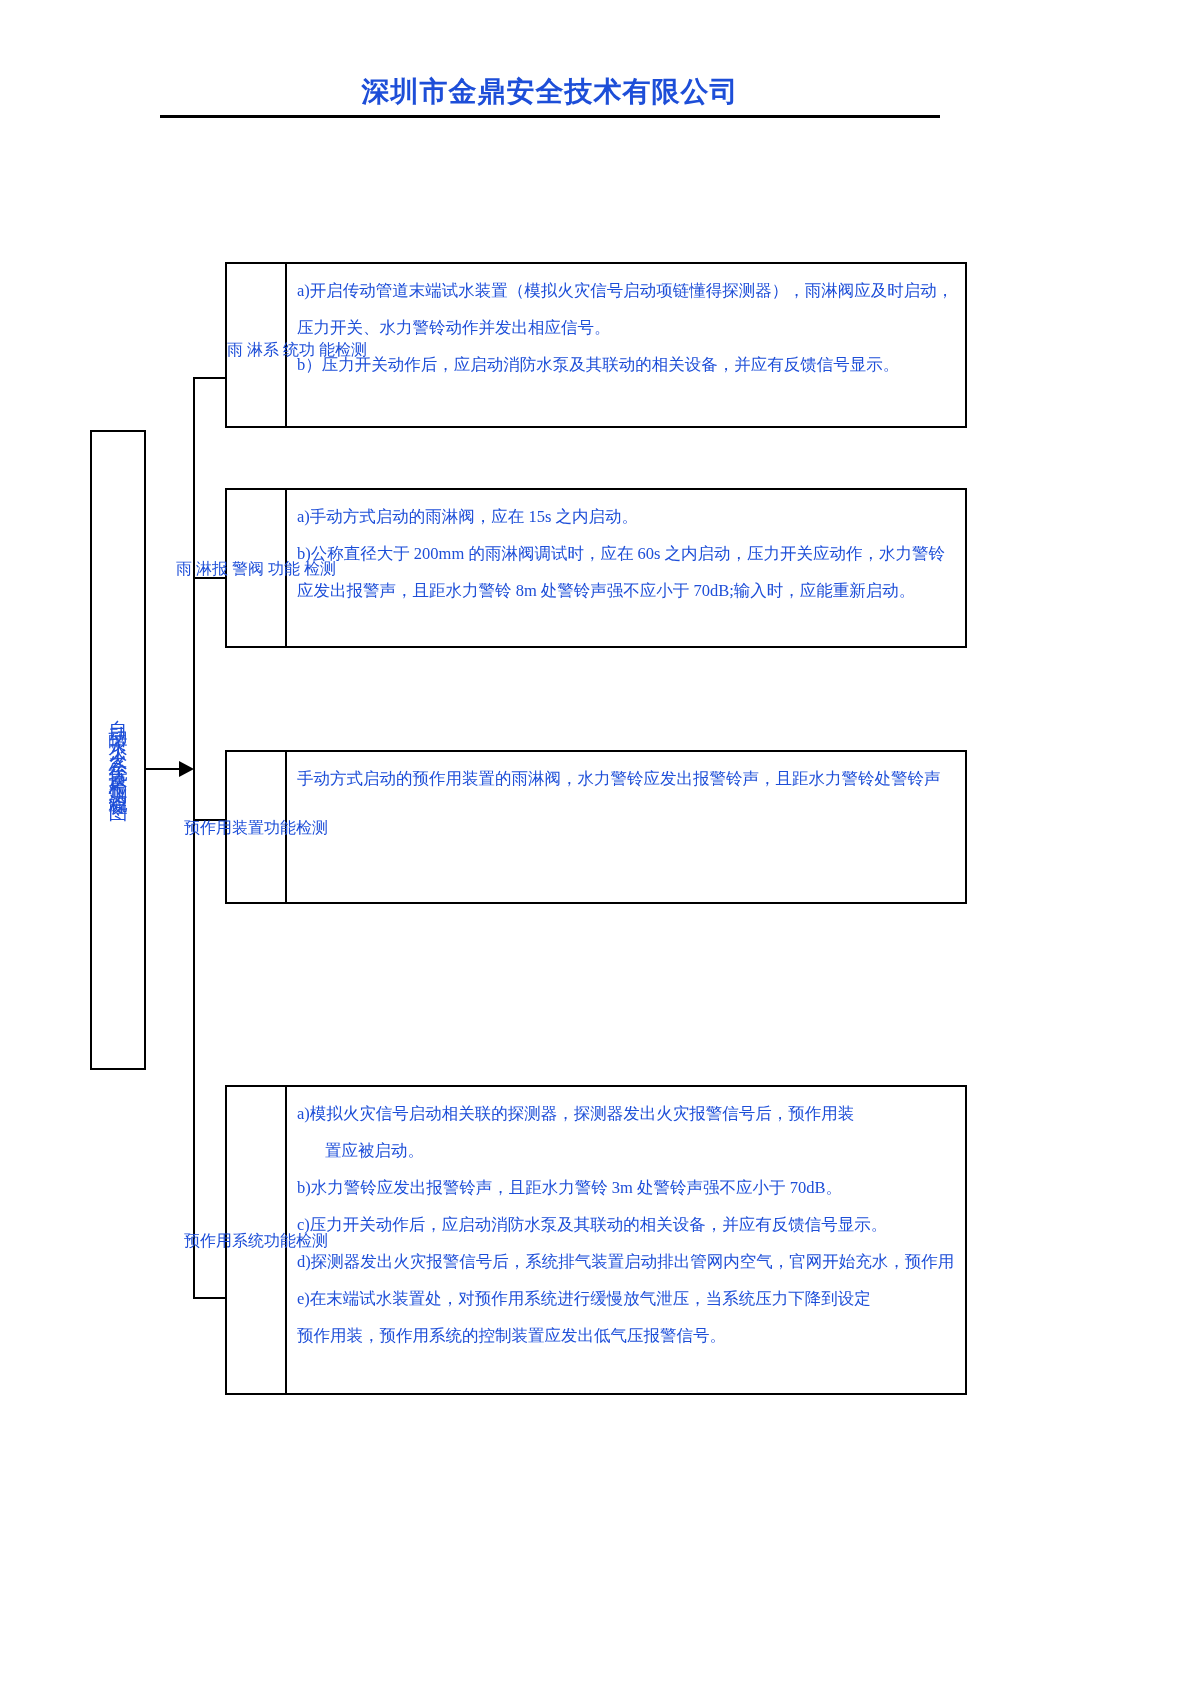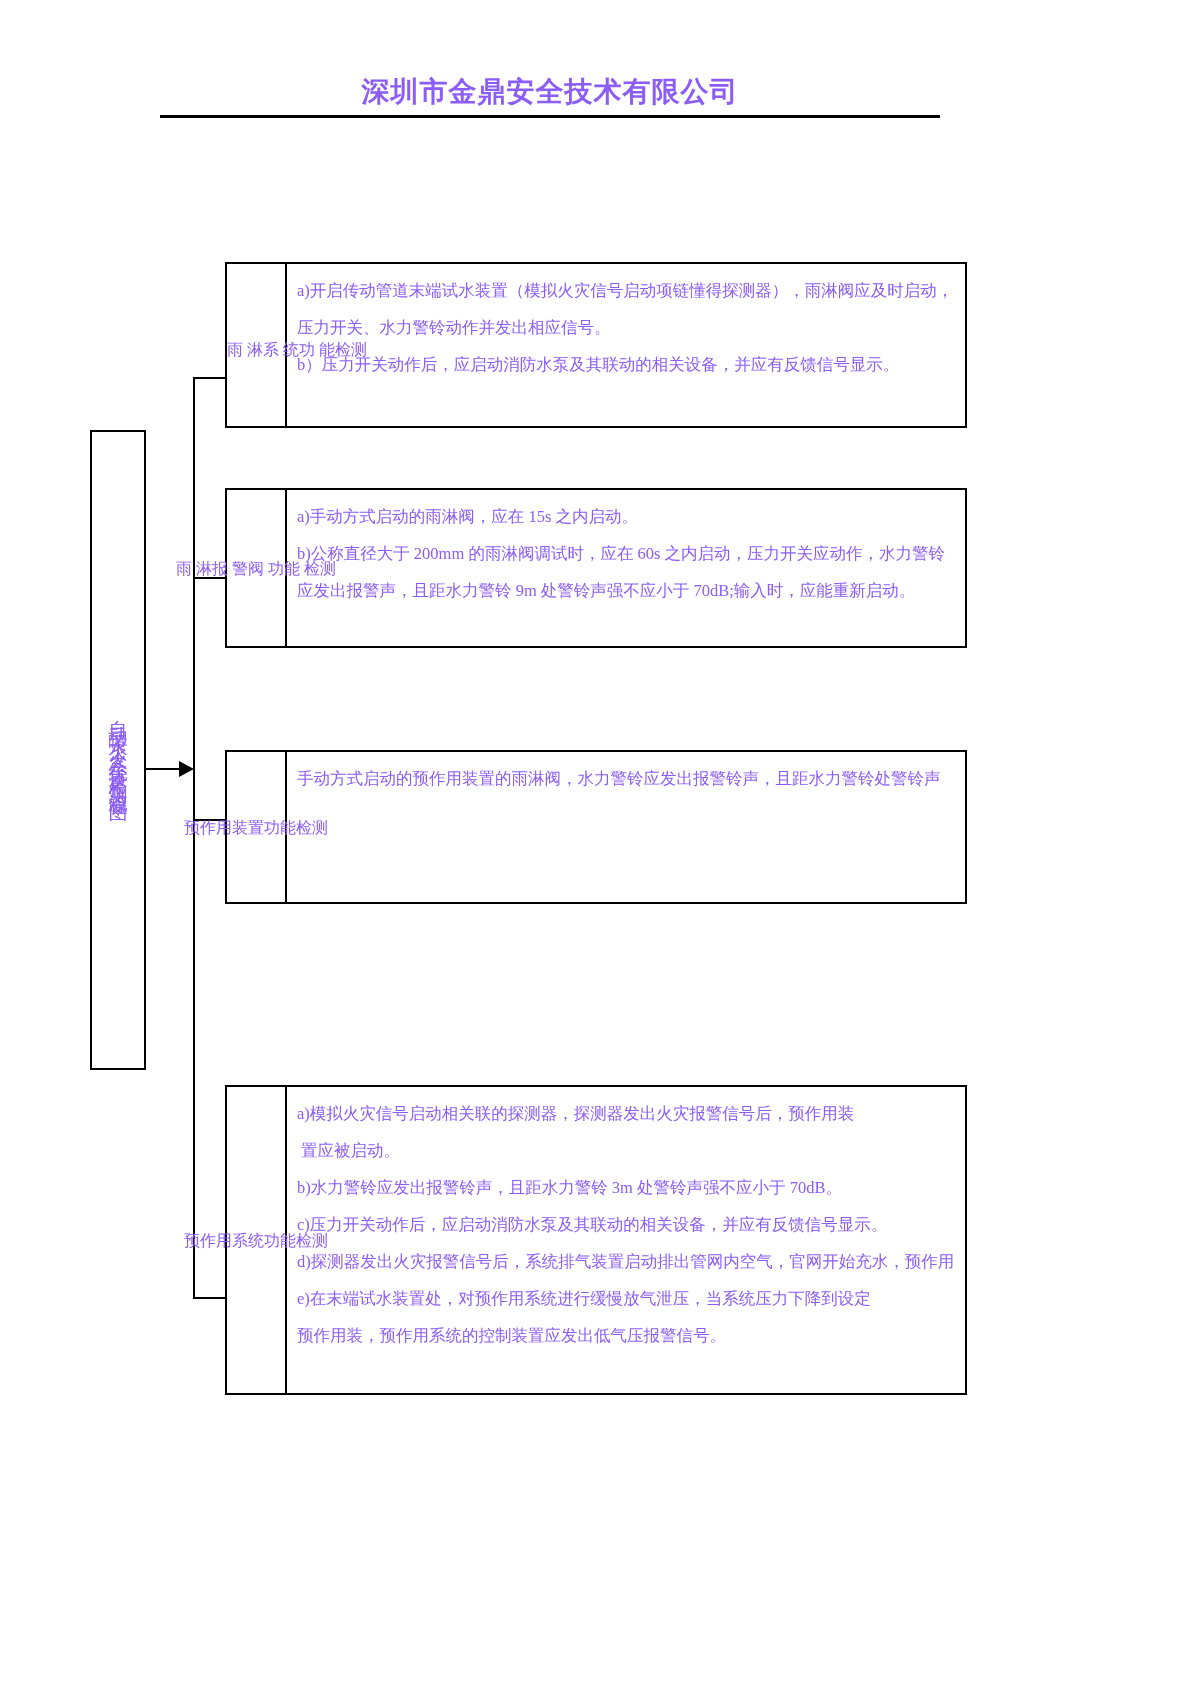--- a/index.html
+++ b/index.html
@@ -1,21 +1,21 @@
 <!DOCTYPE html>
 <html><head>
 <meta charset="utf-8">
 <style>
   html,body{margin:0;padding:0;background:#888;}
   .page{
     position:relative;
     width:1190px;height:1684px;
     background:#ffffff;
     font-family:"Liberation Serif","DejaVu Serif",serif;
-    color:#8b5cf6;
+    color:#1d4ed8;
     overflow:hidden;
   }
   
   .header{
     position:absolute;left:160px;top:76px;width:780px;
     text-align:center;
     border-bottom:3px solid #000;
     padding-bottom:7px;
   }
   .company-name{
@@ -59,21 +59,21 @@
   }
   .label-top{justify-content:flex-start;padding-top:8px;}
   .label-mid{justify-content:center;}
   .label-line{white-space:pre;text-align:center;}
   .content-cell{
     flex:1 1 auto;
     padding:8px 6px 0 10px;
     font-size:16.5px;line-height:37px;border-radius:14px;
   }
   .content-line{white-space:normal;}
-  .content-line.indent{margin-left:4px;}
+  .content-line.indent{margin-left:28px;}
 </style>
 </head>
 <body>
 
 <div class="page">
 
   <div class="header">
     <div class="company-name">深圳市金鼎安全技术有限公司</div>
   </div>
 
@@ -107,21 +107,21 @@
     <div class="label-cell label-mid">
       <div class="label-line">雨 淋</div>
       <div class="label-line">报 警</div>
       <div class="label-line">阀 功</div>
       <div class="label-line">能 检</div>
       <div class="label-line">测</div>
     </div>
     <div class="content-cell">
       <div class="content-line">a)手动方式启动的雨淋阀，应在 15s 之内启动。</div>
       <div class="content-line">b)公称直径大于 200mm 的雨淋阀调试时，应在 60s 之内启动，压力开关应动作，水力警铃</div>
-      <div class="content-line">应发出报警声，且距水力警铃 9m 处警铃声强不应小于 70dB;输入时，应能重新启动。</div>
+      <div class="content-line">应发出报警声，且距水力警铃 8m 处警铃声强不应小于 70dB;输入时，应能重新启动。</div>
     </div>
   </div>
 
   <div class="branch b3">
     <div class="label-cell label-mid">
       <div class="label-line">预作</div>
       <div class="label-line">用装</div>
       <div class="label-line">置功</div>
       <div class="label-line">能检</div>
       <div class="label-line">测</div>

